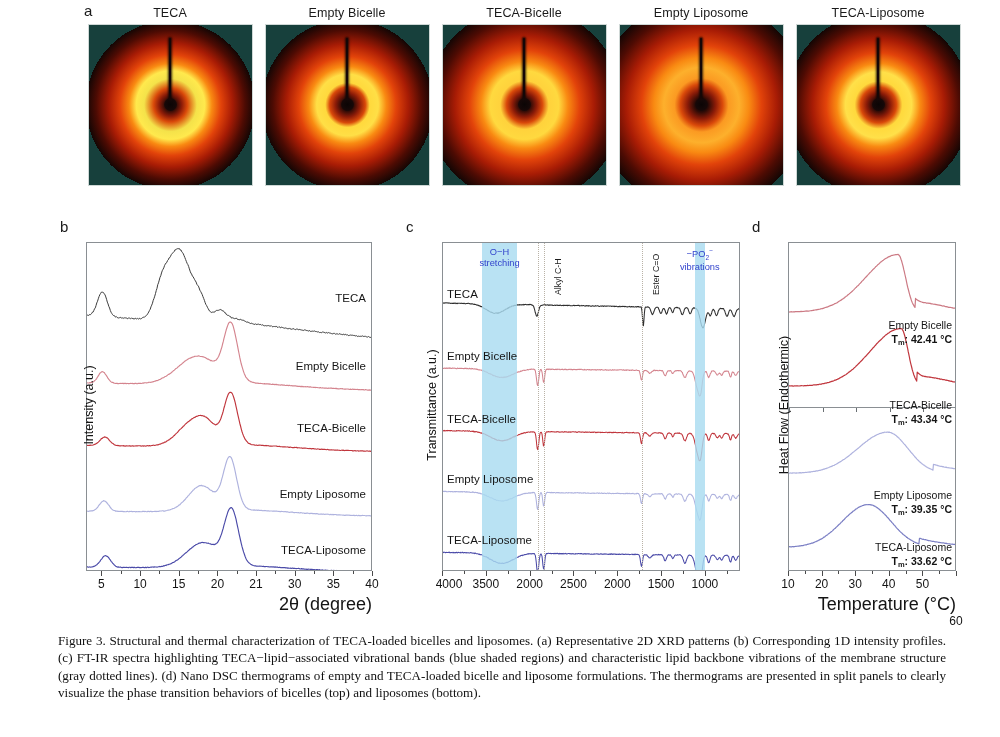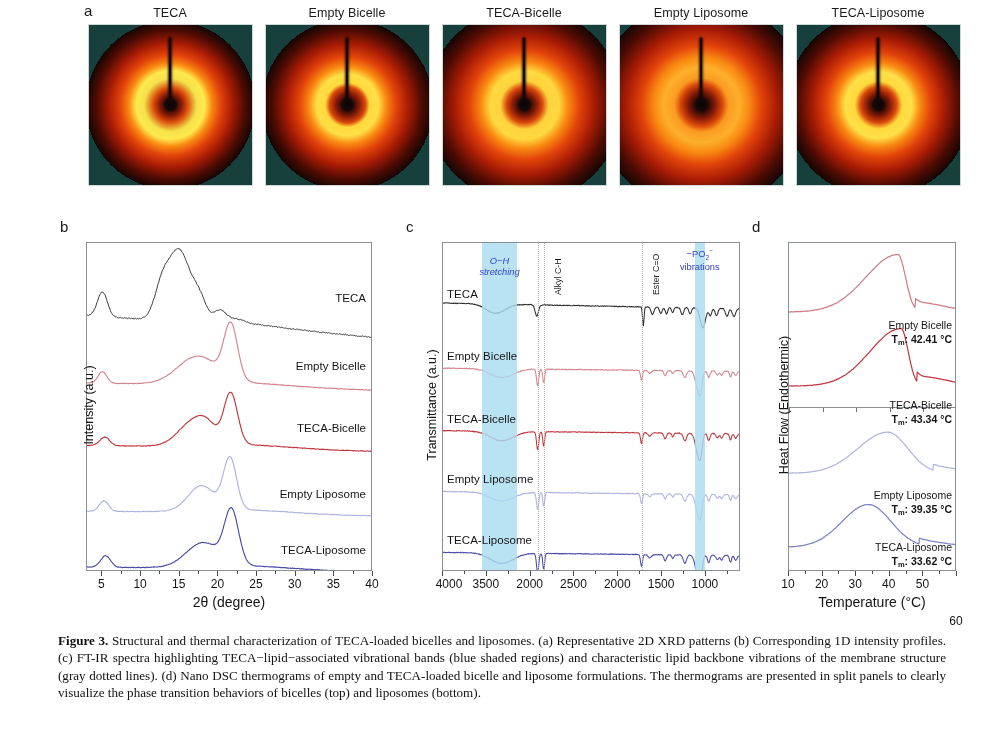--- a/index.html
+++ b/index.html
@@ -63,23 +63,23 @@
   
   .plot-panel { position: absolute; }
   .plot-box {
     position: absolute;
     border: 1px solid #8a8f93;
     background: #fff;
     overflow: hidden;
   }
   .axis-title {
     position: absolute;
-    font-size: 14px;
+    font-size: 18px;
     color: #141414;
-    text-align: center;
+    text-align: right;
     white-space: nowrap;
   }
   .ylab {
     position: absolute;
     font-size: 12.5px;
     color: #141414;
     white-space: nowrap;
     transform-origin: 50% 50%;
     transform: rotate(-90deg);
     text-align: center;
@@ -160,21 +160,21 @@
   #caption {
     position: absolute;
     left: 58px; top: 632px;
     width: 888px;
     font-family: "Liberation Serif", serif;
     font-size: 13.1px;
     line-height: 1.335;
     color: #111;
     text-align: justify;
   }
-  #caption b { font-weight: bold; }
+  #caption b { font-weight: normal; }
   svg { display: block; overflow: visible; }
 </style>
 </head>
 <body>
 
 <div class="figure">
 
   <div id="panel-a">
     <span class="panel-letter" style="left:84px;top:2px;">a</span>
     <div id="xrd-cols">
@@ -249,21 +249,21 @@
         <div class="tick-mark minor" style="left: 266.676px; top: 0px;"></div>
         <div class="tick-mark" style="left: 15.4595px; top: 0px;"></div>
         <div class="tick-lbl" style="left: 15.4595px; top: 6px;">5</div>
         <div class="tick-mark" style="left: 54.1081px; top: 0px;"></div>
         <div class="tick-lbl" style="left: 54.1081px; top: 6px;">10</div>
         <div class="tick-mark" style="left: 92.7568px; top: 0px;"></div>
         <div class="tick-lbl" style="left: 92.7568px; top: 6px;">15</div>
         <div class="tick-mark" style="left: 131.405px; top: 0px;"></div>
         <div class="tick-lbl" style="left: 131.405px; top: 6px;">20</div>
         <div class="tick-mark" style="left: 170.054px; top: 0px;"></div>
-        <div class="tick-lbl" style="left: 170.054px; top: 6px;">25</div>
+        <div class="tick-lbl" style="left: 170.054px; top: 6px;">21</div>
         <div class="tick-mark" style="left: 208.703px; top: 0px;"></div>
         <div class="tick-lbl" style="left: 208.703px; top: 6px;">30</div>
         <div class="tick-mark" style="left: 247.351px; top: 0px;"></div>
         <div class="tick-lbl" style="left: 247.351px; top: 6px;">35</div>
         <div class="tick-mark" style="left: 286px; top: 0px;"></div>
         <div class="tick-lbl" style="left: 286px; top: 6px;">40</div>
       </div>
     <span class="axis-title" id="b-xtitle" style="left:28px;top:376px;width:286px;">2θ (degree)</span>
     <span class="ylab" id="b-ytitle" style="left:-69px;top:180px;width:200px;">Intensity (a.u.)</span>
   </div>
@@ -281,21 +281,21 @@
           <div class="dotted" style="left: 198.521px;"></div>
         </div>
       <svg id="c-svg" width="298" height="329" viewBox="0 0 298 329">
           <path d="M0.00,60.27 L0.48,59.90 L0.96,60.16 L1.44,60.22 L1.92,59.73 L2.40,59.91 L2.88,59.77 L3.36,59.77 L3.85,60.02 L4.33,60.07 L4.81,59.74 L5.29,60.19 L5.77,60.08 L6.25,60.06 L6.73,60.12 L7.21,60.24 L7.69,60.41 L8.17,60.24 L8.65,60.25 L9.13,60.51 L9.61,60.23 L10.09,60.51 L10.57,60.04 L11.05,60.53 L11.54,60.01 L12.02,60.16 L12.50,60.11 L12.98,60.62 L13.46,60.56 L13.94,60.11 L14.42,60.59 L14.90,60.22 L15.38,60.23 L15.86,60.34 L16.34,60.29 L16.82,60.18 L17.30,60.29 L17.78,60.46 L18.26,60.37 L18.75,60.15 L19.23,60.43 L19.71,60.50 L20.19,60.33 L20.67,60.63 L21.15,60.28 L21.63,60.55 L22.11,60.76 L22.59,60.86 L23.07,60.49 L23.55,60.52 L24.03,60.48 L24.51,60.58 L24.99,60.33 L25.47,60.30 L25.95,60.54 L26.44,60.63 L26.92,60.75 L27.40,60.78 L27.88,61.12 L28.36,60.81 L28.84,61.03 L29.32,60.79 L29.80,60.92 L30.28,60.98 L30.76,61.52 L31.24,61.50 L31.72,61.07 L32.20,61.56 L32.68,61.56 L33.16,61.74 L33.65,62.09 L34.13,62.23 L34.61,61.97 L35.09,62.08 L35.57,62.52 L36.05,62.91 L36.53,62.70 L37.01,62.84 L37.49,63.56 L37.97,63.63 L38.45,63.63 L38.93,63.60 L39.41,63.86 L39.89,64.57 L40.37,64.90 L40.85,65.23 L41.34,65.34 L41.82,65.68 L42.30,65.98 L42.78,66.35 L43.26,66.34 L43.74,66.50 L44.22,67.25 L44.70,67.26 L45.18,67.89 L45.66,67.70 L46.14,68.10 L46.62,68.35 L47.10,68.80 L47.58,69.23 L48.06,69.00 L48.55,69.48 L49.03,69.59 L49.51,69.48 L49.99,70.12 L50.47,70.28 L50.95,70.17 L51.43,70.39 L51.91,70.24 L52.39,70.04 L52.87,69.96 L53.35,69.88 L53.83,70.20 L54.31,69.97 L54.79,70.36 L55.27,69.66 L55.75,70.14 L56.24,69.92 L56.72,69.56 L57.20,69.46 L57.68,69.04 L58.16,68.92 L58.64,68.40 L59.12,68.17 L59.60,68.21 L60.08,68.14 L60.56,67.77 L61.04,67.16 L61.52,66.98 L62.00,66.87 L62.48,66.25 L62.96,66.12 L63.45,65.94 L63.93,65.95 L64.41,65.28 L64.89,65.43 L65.37,64.53 L65.85,64.93 L66.33,64.34 L66.81,63.88 L67.29,64.06 L67.77,63.85 L68.25,63.74 L68.73,63.10 L69.21,62.93 L69.69,63.07 L70.17,63.21 L70.65,62.74 L71.14,62.30 L71.62,62.63 L72.10,62.24 L72.58,62.56 L73.06,62.50 L73.54,61.84 L74.02,62.11 L74.50,61.78 L74.98,61.96 L75.46,62.06 L75.94,61.62 L76.42,61.56 L76.90,62.11 L77.38,61.68 L77.86,61.76 L78.35,61.94 L78.83,61.67 L79.31,61.54 L79.79,61.97 L80.27,61.98 L80.75,61.31 L81.23,61.88 L81.71,61.60 L82.19,61.48 L82.67,61.36 L83.15,61.65 L83.63,61.75 L84.11,61.57 L84.59,61.84 L85.07,61.80 L85.55,61.46 L86.04,61.85 L86.52,61.34 L87.00,61.45 L87.48,61.39 L87.96,61.53 L88.44,62.02 L88.92,61.71 L89.40,62.29 L89.88,62.62 L90.36,62.65 L90.84,63.98 L91.32,65.54 L91.80,67.49 L92.28,69.51 L92.76,70.95 L93.25,72.63 L93.73,73.20 L94.21,72.98 L94.69,71.43 L95.17,69.87 L95.65,67.82 L96.13,66.04 L96.61,64.15 L97.09,63.57 L97.57,62.81 L98.05,62.47 L98.53,62.41 L99.01,62.19 L99.49,62.25 L99.97,61.93 L100.45,61.87 L100.94,61.70 L101.42,62.29 L101.90,61.73 L102.38,61.66 L102.86,62.33 L103.34,62.13 L103.82,61.84 L104.30,61.75 L104.78,62.06 L105.26,61.91 L105.74,62.42 L106.22,61.92 L106.70,62.30 L107.18,61.87 L107.66,62.15 L108.15,62.00 L108.63,61.96 L109.11,62.44 L109.59,62.14 L110.07,62.39 L110.55,62.50 L111.03,62.42 L111.51,62.14 L111.99,62.01 L112.47,62.54 L112.95,62.36 L113.43,62.12 L113.91,62.20 L114.39,62.01 L114.87,62.54 L115.35,62.55 L115.84,62.25 L116.32,62.24 L116.80,62.55 L117.28,62.05 L117.76,62.36 L118.24,62.64 L118.72,62.56 L119.20,62.60 L119.68,62.51 L120.16,62.02 L120.64,62.67 L121.12,62.58 L121.60,62.30 L122.08,62.25 L122.56,62.55 L123.05,62.39 L123.53,62.50 L124.01,62.12 L124.49,62.70 L124.97,62.39 L125.45,62.44 L125.93,62.21 L126.41,62.34 L126.89,62.48 L127.37,62.78 L127.85,62.77 L128.33,62.66 L128.81,62.67 L129.29,62.67 L129.77,62.68 L130.25,62.31 L130.74,62.44 L131.22,62.24 L131.70,62.82 L132.18,62.52 L132.66,62.49 L133.14,62.48 L133.62,62.60 L134.10,62.39 L134.58,62.42 L135.06,62.37 L135.54,62.38 L136.02,62.34 L136.50,63.00 L136.98,62.87 L137.46,62.67 L137.95,62.72 L138.43,62.84 L138.91,62.37 L139.39,62.69 L139.87,62.71 L140.35,62.60 L140.83,62.59 L141.31,62.91 L141.79,63.05 L142.27,62.86 L142.75,63.13 L143.23,62.70 L143.71,62.47 L144.19,63.06 L144.67,62.69 L145.15,62.56 L145.64,63.14 L146.12,62.72 L146.60,62.84 L147.08,63.06 L147.56,63.22 L148.04,63.00 L148.52,63.25 L149.00,63.15 L149.48,62.73 L149.96,62.67 L150.44,62.95 L150.92,63.19 L151.40,63.20 L151.88,63.03 L152.36,62.63 L152.85,63.08 L153.33,63.09 L153.81,62.91 L154.29,62.75 L154.77,62.83 L155.25,63.02 L155.73,63.34 L156.21,63.40 L156.69,63.36 L157.17,63.12 L157.65,63.05 L158.13,62.93 L158.61,63.21 L159.09,62.91 L159.57,62.86 L160.05,63.33 L160.54,63.43 L161.02,62.85 L161.50,63.16 L161.98,62.83 L162.46,63.32 L162.94,63.14 L163.42,63.01 L163.90,63.26 L164.38,62.96 L164.86,62.92 L165.34,63.07 L165.82,63.05 L166.30,63.00 L166.78,63.19 L167.26,63.09 L167.75,62.94 L168.23,63.31 L168.71,63.52 L169.19,63.16 L169.67,63.13 L170.15,63.30 L170.63,63.36 L171.11,63.07 L171.59,63.60 L172.07,63.24 L172.55,63.55 L173.03,63.37 L173.51,63.23 L173.99,63.56 L174.47,63.76 L174.95,63.74 L175.44,63.51 L175.92,63.75 L176.40,63.74 L176.88,63.09 L177.36,63.77 L177.84,63.67 L178.32,63.46 L178.80,63.51 L179.28,63.22 L179.76,63.60 L180.24,63.38 L180.72,63.54 L181.20,63.19 L181.68,63.83 L182.16,63.59 L182.65,63.39 L183.13,63.81 L183.61,63.81 L184.09,63.88 L184.57,63.75 L185.05,63.89 L185.53,63.66 L186.01,63.36 L186.49,63.53 L186.97,63.86 L187.45,63.77 L187.93,63.87 L188.41,63.46 L188.89,63.96 L189.37,63.89 L189.85,63.61 L190.34,63.63 L190.82,64.02 L191.30,64.00 L191.78,63.92 L192.26,63.94 L192.74,63.60 L193.22,63.81 L193.70,64.09 L194.18,63.57 L194.66,63.73 L195.14,63.44 L195.62,63.60 L196.10,64.09 L196.58,63.85 L197.06,64.12 L197.55,63.89 L198.03,63.78 L198.51,65.22 L198.99,68.48 L199.47,74.39 L199.95,81.28 L200.43,82.76 L200.91,77.37 L201.39,70.28 L201.87,65.84 L202.35,64.02 L202.83,64.31 L203.31,64.17 L203.79,64.14 L204.27,64.13 L204.75,63.79 L205.24,64.02 L205.72,64.40 L206.20,64.47 L206.68,65.29 L207.16,66.05 L207.64,67.50 L208.12,69.10 L208.60,70.03 L209.08,71.31 L209.56,71.62 L210.04,70.67 L210.52,69.77 L211.00,68.23 L211.48,67.20 L211.96,65.72 L212.45,65.16 L212.93,64.47 L213.41,64.42 L213.89,64.14 L214.37,64.32 L214.85,64.26 L215.33,64.77 L215.81,66.31 L216.29,67.24 L216.77,68.86 L217.25,69.98 L217.73,70.46 L218.21,70.22 L218.69,69.64 L219.17,67.94 L219.65,66.55 L220.14,65.66 L220.62,65.42 L221.10,65.46 L221.58,66.65 L222.06,67.33 L222.54,69.04 L223.02,70.36 L223.50,71.26 L223.98,70.57 L224.46,69.31 L224.94,67.50 L225.42,66.13 L225.90,65.15 L226.38,64.71 L226.86,64.63 L227.35,64.93 L227.83,65.67 L228.31,66.94 L228.79,68.17 L229.27,69.29 L229.75,69.65 L230.23,68.99 L230.71,67.46 L231.19,65.93 L231.67,65.06 L232.15,65.04 L232.63,64.46 L233.11,64.45 L233.59,64.25 L234.07,64.89 L234.55,64.35 L235.04,64.71 L235.52,64.96 L236.00,64.93 L236.48,65.18 L236.96,66.28 L237.44,67.65 L237.92,68.73 L238.40,70.52 L238.88,71.57 L239.36,71.66 L239.84,71.32 L240.32,70.04 L240.80,68.91 L241.28,66.85 L241.76,65.86 L242.25,65.09 L242.73,65.25 L243.21,64.73 L243.69,64.56 L244.17,64.90 L244.65,65.36 L245.13,66.26 L245.61,67.84 L246.09,69.06 L246.57,70.34 L247.05,70.81 L247.53,70.39 L248.01,69.80 L248.49,68.36 L248.97,66.98 L249.45,65.67 L249.94,65.67 L250.42,64.83 L250.90,64.75 L251.38,65.18 L251.86,65.06 L252.34,65.24 L252.82,65.63 L253.30,65.56 L253.78,66.48 L254.26,66.97 L254.74,67.43 L255.22,69.13 L255.70,70.71 L256.18,72.11 L256.66,74.37 L257.15,76.10 L257.63,78.88 L258.11,80.60 L258.59,82.76 L259.07,83.61 L259.55,84.50 L260.03,84.96 L260.51,84.42 L260.99,82.81 L261.47,81.37 L261.95,79.30 L262.43,77.21 L262.91,75.03 L263.39,73.02 L263.87,71.61 L264.35,70.08 L264.84,69.68 L265.32,69.88 L265.80,70.52 L266.28,71.32 L266.76,72.56 L267.24,73.05 L267.72,72.18 L268.20,71.27 L268.68,69.99 L269.16,67.96 L269.64,67.33 L270.12,66.22 L270.60,66.41 L271.08,67.38 L271.56,67.85 L272.05,69.69 L272.53,71.18 L273.01,72.22 L273.49,72.62 L273.97,72.11 L274.45,71.26 L274.93,69.49 L275.41,67.65 L275.89,67.17 L276.37,66.07 L276.85,65.99 L277.33,65.21 L277.81,65.50 L278.29,65.47 L278.77,65.73 L279.25,65.57 L279.74,65.70 L280.22,65.44 L280.70,65.92 L281.18,67.05 L281.66,67.51 L282.14,69.40 L282.62,70.77 L283.10,72.20 L283.58,72.87 L284.06,73.44 L284.54,72.62 L285.02,71.86 L285.50,70.08 L285.98,68.68 L286.46,67.38 L286.95,66.92 L287.43,67.01 L287.91,67.41 L288.39,67.81 L288.87,69.34 L289.35,70.51 L289.83,71.39 L290.31,72.97 L290.79,73.23 L291.27,73.60 L291.75,72.54 L292.23,71.70 L292.71,69.86 L293.19,68.72 L293.67,67.35 L294.15,67.07 L294.64,66.48 L295.12,66.18 L295.60,65.74 L296.08,65.97 L296.56,65.63 L297.04,65.63 L297.52,65.47 L298.00,65.70" fill="none" stroke="#2f2f2f" stroke-width="1.05" stroke-linejoin="round" stroke-linecap="round"></path>
           <path d="M0.00,125.11 L0.48,125.49 L0.96,125.40 L1.44,125.08 L1.92,125.10 L2.40,125.50 L2.88,125.15 L3.36,124.95 L3.85,125.50 L4.33,125.02 L4.81,125.47 L5.29,125.10 L5.77,125.12 L6.25,124.90 L6.73,125.45 L7.21,125.14 L7.69,125.12 L8.17,125.51 L8.65,125.50 L9.13,125.10 L9.61,125.00 L10.09,125.18 L10.57,125.26 L11.05,125.04 L11.54,125.32 L12.02,125.30 L12.50,125.36 L12.98,125.63 L13.46,125.65 L13.94,125.63 L14.42,125.07 L14.90,125.28 L15.38,125.57 L15.86,125.53 L16.34,125.33 L16.82,125.59 L17.30,125.24 L17.78,125.51 L18.26,125.39 L18.75,125.36 L19.23,125.50 L19.71,125.40 L20.19,125.58 L20.67,125.75 L21.15,125.31 L21.63,125.61 L22.11,125.22 L22.59,125.55 L23.07,125.14 L23.55,125.78 L24.03,125.82 L24.51,125.33 L24.99,125.70 L25.47,125.83 L25.95,125.88 L26.44,125.38 L26.92,125.27 L27.40,125.76 L27.88,126.00 L28.36,126.02 L28.84,125.40 L29.32,125.79 L29.80,125.60 L30.28,125.96 L30.76,125.91 L31.24,125.91 L31.72,125.69 L32.20,126.07 L32.68,125.91 L33.16,126.46 L33.65,125.98 L34.13,126.03 L34.61,126.53 L35.09,126.77 L35.57,126.71 L36.05,127.06 L36.53,126.72 L37.01,126.92 L37.49,127.03 L37.97,126.96 L38.45,127.10 L38.93,127.58 L39.41,127.93 L39.89,127.65 L40.37,127.68 L40.85,127.88 L41.34,128.29 L41.82,128.50 L42.30,128.68 L42.78,128.71 L43.26,128.99 L43.74,129.28 L44.22,129.32 L44.70,129.56 L45.18,130.11 L45.66,130.52 L46.14,130.63 L46.62,130.84 L47.10,130.57 L47.58,131.15 L48.06,131.17 L48.55,131.30 L49.03,131.53 L49.51,132.21 L49.99,132.40 L50.47,132.17 L50.95,132.91 L51.43,132.81 L51.91,132.74 L52.39,132.95 L52.87,133.66 L53.35,133.63 L53.83,133.46 L54.31,133.89 L54.79,133.81 L55.27,134.10 L55.75,133.93 L56.24,134.40 L56.72,134.57 L57.20,134.16 L57.68,134.36 L58.16,134.54 L58.64,134.28 L59.12,134.10 L59.60,134.45 L60.08,134.70 L60.56,134.06 L61.04,133.97 L61.52,134.41 L62.00,133.92 L62.48,134.28 L62.96,133.84 L63.45,134.13 L63.93,133.63 L64.41,133.42 L64.89,133.67 L65.37,133.18 L65.85,132.87 L66.33,132.99 L66.81,132.65 L67.29,132.64 L67.77,132.53 L68.25,131.78 L68.73,131.71 L69.21,131.29 L69.69,131.71 L70.17,131.27 L70.65,131.16 L71.14,130.74 L71.62,130.31 L72.10,130.42 L72.58,130.03 L73.06,129.99 L73.54,129.50 L74.02,129.28 L74.50,129.31 L74.98,128.84 L75.46,128.94 L75.94,128.69 L76.42,128.88 L76.90,128.72 L77.38,128.58 L77.86,127.88 L78.35,128.32 L78.83,127.94 L79.31,127.69 L79.79,127.44 L80.27,127.21 L80.75,127.32 L81.23,127.22 L81.71,127.52 L82.19,127.16 L82.67,127.36 L83.15,127.12 L83.63,126.91 L84.11,126.83 L84.59,126.44 L85.07,127.00 L85.55,126.77 L86.04,126.60 L86.52,126.39 L87.00,126.15 L87.48,126.58 L87.96,126.21 L88.44,126.11 L88.92,126.07 L89.40,126.17 L89.88,126.34 L90.36,126.23 L90.84,126.00 L91.32,126.72 L91.80,126.60 L92.28,127.69 L92.76,130.28 L93.25,133.90 L93.73,137.57 L94.21,141.50 L94.69,142.54 L95.17,141.12 L95.65,137.13 L96.13,133.37 L96.61,129.47 L97.09,127.42 L97.57,126.57 L98.05,126.39 L98.53,127.28 L99.01,129.04 L99.49,131.97 L99.97,136.22 L100.45,139.10 L100.94,139.34 L101.42,136.49 L101.90,132.28 L102.38,128.77 L102.86,127.23 L103.34,126.16 L103.82,126.58 L104.30,126.23 L104.78,125.94 L105.26,126.62 L105.74,125.95 L106.22,126.16 L106.70,126.09 L107.18,126.65 L107.66,126.28 L108.15,126.08 L108.63,126.56 L109.11,126.00 L109.59,126.30 L110.07,126.12 L110.55,126.46 L111.03,126.43 L111.51,126.46 L111.99,126.65 L112.47,126.19 L112.95,126.56 L113.43,126.25 L113.91,126.72 L114.39,126.11 L114.87,126.42 L115.35,126.25 L115.84,126.28 L116.32,126.13 L116.80,126.68 L117.28,126.74 L117.76,126.52 L118.24,126.24 L118.72,126.49 L119.20,126.58 L119.68,126.09 L120.16,126.66 L120.64,126.71 L121.12,126.64 L121.60,126.22 L122.08,126.63 L122.56,126.15 L123.05,126.34 L123.53,126.75 L124.01,126.48 L124.49,126.69 L124.97,126.77 L125.45,126.62 L125.93,126.26 L126.41,126.39 L126.89,126.25 L127.37,126.20 L127.85,126.75 L128.33,126.53 L128.81,126.20 L129.29,126.84 L129.77,126.43 L130.25,126.68 L130.74,126.34 L131.22,126.37 L131.70,126.62 L132.18,126.41 L132.66,126.77 L133.14,126.44 L133.62,126.74 L134.10,126.62 L134.58,126.56 L135.06,126.31 L135.54,126.32 L136.02,126.69 L136.50,126.26 L136.98,126.31 L137.46,126.52 L137.95,126.30 L138.43,126.27 L138.91,126.47 L139.39,126.84 L139.87,126.65 L140.35,126.96 L140.83,126.85 L141.31,126.40 L141.79,126.97 L142.27,126.77 L142.75,126.67 L143.23,126.93 L143.71,127.02 L144.19,126.45 L144.67,126.52 L145.15,126.56 L145.64,126.87 L146.12,126.90 L146.60,126.54 L147.08,126.91 L147.56,127.04 L148.04,126.67 L148.52,126.99 L149.00,126.64 L149.48,126.64 L149.96,126.81 L150.44,126.84 L150.92,126.87 L151.40,126.79 L151.88,126.63 L152.36,127.06 L152.85,126.64 L153.33,127.14 L153.81,126.91 L154.29,126.76 L154.77,126.62 L155.25,126.85 L155.73,126.87 L156.21,126.95 L156.69,126.56 L157.17,126.66 L157.65,127.10 L158.13,126.48 L158.61,126.55 L159.09,126.77 L159.57,127.02 L160.05,126.97 L160.54,127.11 L161.02,127.17 L161.50,126.88 L161.98,127.09 L162.46,126.61 L162.94,126.72 L163.42,127.12 L163.90,127.21 L164.38,126.90 L164.86,126.92 L165.34,127.24 L165.82,127.12 L166.30,126.90 L166.78,127.11 L167.26,127.08 L167.75,126.76 L168.23,127.24 L168.71,127.21 L169.19,126.93 L169.67,126.61 L170.15,127.19 L170.63,127.10 L171.11,127.08 L171.59,126.74 L172.07,126.96 L172.55,126.92 L173.03,126.99 L173.51,126.95 L173.99,127.26 L174.47,126.92 L174.95,126.76 L175.44,127.07 L175.92,126.95 L176.40,126.82 L176.88,126.79 L177.36,126.78 L177.84,126.81 L178.32,126.83 L178.80,126.84 L179.28,127.17 L179.76,126.90 L180.24,126.82 L180.72,126.86 L181.20,127.40 L181.68,127.14 L182.16,127.04 L182.65,127.33 L183.13,126.78 L183.61,127.41 L184.09,127.10 L184.57,126.88 L185.05,126.93 L185.53,127.13 L186.01,127.14 L186.49,127.47 L186.97,127.12 L187.45,127.27 L187.93,127.30 L188.41,127.49 L188.89,126.95 L189.37,126.82 L189.85,127.23 L190.34,127.35 L190.82,127.20 L191.30,127.46 L191.78,127.42 L192.26,127.39 L192.74,127.18 L193.22,126.87 L193.70,127.10 L194.18,127.52 L194.66,127.57 L195.14,127.50 L195.62,127.60 L196.10,127.54 L196.58,128.95 L197.06,130.78 L197.55,133.22 L198.03,136.26 L198.51,136.95 L198.99,136.43 L199.47,133.65 L199.95,130.43 L200.43,128.94 L200.91,127.97 L201.39,127.48 L201.87,127.69 L202.35,127.40 L202.83,127.39 L203.31,127.58 L203.79,128.02 L204.27,127.96 L204.75,128.83 L205.24,128.78 L205.72,129.68 L206.20,130.08 L206.68,130.53 L207.16,129.90 L207.64,129.79 L208.12,129.80 L208.60,128.79 L209.08,128.54 L209.56,128.23 L210.04,127.94 L210.52,127.24 L211.00,127.73 L211.48,127.09 L211.96,127.15 L212.45,127.66 L212.93,127.62 L213.41,127.47 L213.89,127.33 L214.37,127.48 L214.85,127.73 L215.33,127.79 L215.81,127.78 L216.29,127.61 L216.77,127.29 L217.25,127.51 L217.73,127.54 L218.21,127.72 L218.69,127.90 L219.17,127.46 L219.65,127.90 L220.14,128.95 L220.62,130.07 L221.10,131.38 L221.58,132.04 L222.06,132.60 L222.54,132.71 L223.02,131.75 L223.50,130.36 L223.98,129.10 L224.46,128.81 L224.94,127.77 L225.42,127.85 L225.90,127.94 L226.38,127.71 L226.86,127.96 L227.35,127.54 L227.83,127.85 L228.31,128.67 L228.79,129.41 L229.27,130.41 L229.75,130.54 L230.23,130.19 L230.71,129.54 L231.19,128.62 L231.67,128.31 L232.15,128.02 L232.63,127.59 L233.11,127.98 L233.59,127.85 L234.07,127.41 L234.55,127.60 L235.04,127.91 L235.52,127.48 L236.00,127.79 L236.48,127.73 L236.96,127.48 L237.44,127.66 L237.92,128.00 L238.40,128.31 L238.88,129.12 L239.36,129.49 L239.84,130.97 L240.32,132.29 L240.80,133.10 L241.28,134.30 L241.76,134.35 L242.25,134.49 L242.73,134.03 L243.21,132.39 L243.69,131.23 L244.17,130.41 L244.65,129.15 L245.13,129.01 L245.61,128.47 L246.09,127.83 L246.57,127.92 L247.05,128.22 L247.53,128.20 L248.01,128.09 L248.49,128.49 L248.97,128.75 L249.45,129.22 L249.94,130.11 L250.42,131.35 L250.90,132.62 L251.38,134.40 L251.86,136.40 L252.34,138.27 L252.82,140.05 L253.30,142.64 L253.78,144.35 L254.26,146.30 L254.74,147.88 L255.22,149.73 L255.70,151.11 L256.18,152.56 L256.66,153.07 L257.15,152.67 L257.63,151.67 L258.11,149.39 L258.59,145.98 L259.07,142.25 L259.55,138.12 L260.03,134.98 L260.51,132.55 L260.99,131.08 L261.47,129.64 L261.95,128.83 L262.43,128.88 L262.91,128.47 L263.39,128.98 L263.87,130.13 L264.35,131.63 L264.84,132.94 L265.32,134.07 L265.80,134.67 L266.28,133.43 L266.76,132.58 L267.24,130.82 L267.72,130.14 L268.20,129.22 L268.68,128.04 L269.16,127.92 L269.64,127.99 L270.12,127.80 L270.60,127.85 L271.08,128.24 L271.56,128.22 L272.05,128.93 L272.53,129.82 L273.01,130.37 L273.49,131.33 L273.97,132.00 L274.45,132.07 L274.93,131.56 L275.41,130.91 L275.89,130.57 L276.37,129.96 L276.85,130.40 L277.33,130.92 L277.81,131.04 L278.29,132.33 L278.77,132.41 L279.25,132.15 L279.74,130.78 L280.22,129.74 L280.70,129.42 L281.18,128.40 L281.66,128.15 L282.14,128.54 L282.62,128.04 L283.10,128.39 L283.58,127.92 L284.06,128.13 L284.54,128.27 L285.02,128.08 L285.50,128.62 L285.98,130.35 L286.46,131.28 L286.95,133.31 L287.43,134.04 L287.91,133.77 L288.39,132.38 L288.87,130.16 L289.35,129.07 L289.83,128.96 L290.31,129.50 L290.79,129.49 L291.27,130.72 L291.75,131.63 L292.23,132.29 L292.71,132.30 L293.19,132.00 L293.67,131.57 L294.15,130.41 L294.64,129.47 L295.12,128.89 L295.60,128.68 L296.08,128.45 L296.56,128.64 L297.04,128.55 L297.52,128.08 L298.00,128.30" fill="none" stroke="#d4848e" stroke-width="1.05" stroke-linejoin="round" stroke-linecap="round"></path>
           <path d="M0.00,187.32 L0.48,187.73 L0.96,188.02 L1.44,187.32 L1.92,187.85 L2.40,187.76 L2.88,187.93 L3.36,187.52 L3.85,187.66 L4.33,187.39 L4.81,187.88 L5.29,187.42 L5.77,187.58 L6.25,187.89 L6.73,187.47 L7.21,187.46 L7.69,187.99 L8.17,187.50 L8.65,187.47 L9.13,187.86 L9.61,187.93 L10.09,188.03 L10.57,187.94 L11.05,187.75 L11.54,188.10 L12.02,187.92 L12.50,188.08 L12.98,188.12 L13.46,187.50 L13.94,187.92 L14.42,187.77 L14.90,187.83 L15.38,187.68 L15.86,187.49 L16.34,187.88 L16.82,187.78 L17.30,187.70 L17.78,188.07 L18.26,187.93 L18.75,188.09 L19.23,188.11 L19.71,187.82 L20.19,187.64 L20.67,187.69 L21.15,187.88 L21.63,188.22 L22.11,187.96 L22.59,187.81 L23.07,188.09 L23.55,187.90 L24.03,188.03 L24.51,187.67 L24.99,187.94 L25.47,188.24 L25.95,188.12 L26.44,187.77 L26.92,188.15 L27.40,188.39 L27.88,188.54 L28.36,188.18 L28.84,188.22 L29.32,188.52 L29.80,188.05 L30.28,188.73 L30.76,188.13 L31.24,188.89 L31.72,188.92 L32.20,188.52 L32.68,188.97 L33.16,188.50 L33.65,188.68 L34.13,188.71 L34.61,189.33 L35.09,189.04 L35.57,189.28 L36.05,189.67 L36.53,189.29 L37.01,189.65 L37.49,189.96 L37.97,189.86 L38.45,190.24 L38.93,189.89 L39.41,190.47 L39.89,190.76 L40.37,190.61 L40.85,190.80 L41.34,190.90 L41.82,191.10 L42.30,191.28 L42.78,191.82 L43.26,191.77 L43.74,192.31 L44.22,192.46 L44.70,192.31 L45.18,192.87 L45.66,193.25 L46.14,193.13 L46.62,193.36 L47.10,193.86 L47.58,193.91 L48.06,194.19 L48.55,194.70 L49.03,195.04 L49.51,195.02 L49.99,195.43 L50.47,195.48 L50.95,195.53 L51.43,195.74 L51.91,196.35 L52.39,196.13 L52.87,196.74 L53.35,196.60 L53.83,197.19 L54.31,197.39 L54.79,197.35 L55.27,196.97 L55.75,197.35 L56.24,197.55 L56.72,197.29 L57.20,197.77 L57.68,197.62 L58.16,197.86 L58.64,197.59 L59.12,197.96 L59.60,197.64 L60.08,197.98 L60.56,197.55 L61.04,197.77 L61.52,197.18 L62.00,197.55 L62.48,197.25 L62.96,197.06 L63.45,196.93 L63.93,197.22 L64.41,196.63 L64.89,196.86 L65.37,196.68 L65.85,196.31 L66.33,195.62 L66.81,196.08 L67.29,195.85 L67.77,195.09 L68.25,195.14 L68.73,194.95 L69.21,194.29 L69.69,194.32 L70.17,194.07 L70.65,193.65 L71.14,194.05 L71.62,193.66 L72.10,192.89 L72.58,193.33 L73.06,192.70 L73.54,192.47 L74.02,192.61 L74.50,192.37 L74.98,192.09 L75.46,191.59 L75.94,191.65 L76.42,191.47 L76.90,191.44 L77.38,190.97 L77.86,191.04 L78.35,190.41 L78.83,190.75 L79.31,190.49 L79.79,190.37 L80.27,189.99 L80.75,190.25 L81.23,189.57 L81.71,189.81 L82.19,190.01 L82.67,189.89 L83.15,189.19 L83.63,189.47 L84.11,189.56 L84.59,189.28 L85.07,189.05 L85.55,189.00 L86.04,189.03 L86.52,189.16 L87.00,189.35 L87.48,188.86 L87.96,188.76 L88.44,188.85 L88.92,189.19 L89.40,189.00 L89.88,188.65 L90.36,189.00 L90.84,188.90 L91.32,189.36 L91.80,189.35 L92.28,190.59 L92.76,192.87 L93.25,196.72 L93.73,201.72 L94.21,205.47 L94.69,206.63 L95.17,204.97 L95.65,201.11 L96.13,196.57 L96.61,192.92 L97.09,190.20 L97.57,189.44 L98.05,189.24 L98.53,189.69 L99.01,191.15 L99.49,194.76 L99.97,199.15 L100.45,202.91 L100.94,202.77 L101.42,199.90 L101.90,195.04 L102.38,191.73 L102.86,189.58 L103.34,188.98 L103.82,188.84 L104.30,188.99 L104.78,188.83 L105.26,188.90 L105.74,188.51 L106.22,188.69 L106.70,188.90 L107.18,189.02 L107.66,188.72 L108.15,188.48 L108.63,188.77 L109.11,188.60 L109.59,188.79 L110.07,188.91 L110.55,188.77 L111.03,188.80 L111.51,189.12 L111.99,188.92 L112.47,188.93 L112.95,189.12 L113.43,188.75 L113.91,188.88 L114.39,188.59 L114.87,188.68 L115.35,189.07 L115.84,188.69 L116.32,189.14 L116.80,189.21 L117.28,189.12 L117.76,189.09 L118.24,188.98 L118.72,188.84 L119.20,188.97 L119.68,188.82 L120.16,189.00 L120.64,189.19 L121.12,189.14 L121.60,188.59 L122.08,188.72 L122.56,188.92 L123.05,188.74 L123.53,188.73 L124.01,189.31 L124.49,189.15 L124.97,188.89 L125.45,189.27 L125.93,188.80 L126.41,188.92 L126.89,189.24 L127.37,188.83 L127.85,189.23 L128.33,188.90 L128.81,188.95 L129.29,188.79 L129.77,188.69 L130.25,188.84 L130.74,188.76 L131.22,189.02 L131.70,188.94 L132.18,188.83 L132.66,188.87 L133.14,188.94 L133.62,189.43 L134.10,189.39 L134.58,189.27 L135.06,188.80 L135.54,188.82 L136.02,188.89 L136.50,188.82 L136.98,189.04 L137.46,188.95 L137.95,189.18 L138.43,189.02 L138.91,189.16 L139.39,188.86 L139.87,189.18 L140.35,189.21 L140.83,189.00 L141.31,189.23 L141.79,189.52 L142.27,189.31 L142.75,188.85 L143.23,189.07 L143.71,189.47 L144.19,189.20 L144.67,189.00 L145.15,189.20 L145.64,189.24 L146.12,189.02 L146.60,188.91 L147.08,189.42 L147.56,189.54 L148.04,189.02 L148.52,189.41 L149.00,189.53 L149.48,189.23 L149.96,188.92 L150.44,189.43 L150.92,189.25 L151.40,189.09 L151.88,188.93 L152.36,189.48 L152.85,189.63 L153.33,189.18 L153.81,189.64 L154.29,189.51 L154.77,189.14 L155.25,189.42 L155.73,189.14 L156.21,189.25 L156.69,189.24 L157.17,189.69 L157.65,189.20 L158.13,189.52 L158.61,189.39 L159.09,189.41 L159.57,189.24 L160.05,189.39 L160.54,189.58 L161.02,189.55 L161.50,189.40 L161.98,189.41 L162.46,189.42 L162.94,189.11 L163.42,189.33 L163.90,189.26 L164.38,189.66 L164.86,189.75 L165.34,189.52 L165.82,189.31 L166.30,189.64 L166.78,189.15 L167.26,189.20 L167.75,189.44 L168.23,189.30 L168.71,189.76 L169.19,189.56 L169.67,189.68 L170.15,189.23 L170.63,189.71 L171.11,189.25 L171.59,189.49 L172.07,189.57 L172.55,189.17 L173.03,189.51 L173.51,189.58 L173.99,189.86 L174.47,189.71 L174.95,189.43 L175.44,189.56 L175.92,189.79 L176.40,189.54 L176.88,189.42 L177.36,189.46 L177.84,189.61 L178.32,189.87 L178.80,189.84 L179.28,189.34 L179.76,189.87 L180.24,189.93 L180.72,189.88 L181.20,189.86 L181.68,189.42 L182.16,189.47 L182.65,189.53 L183.13,189.45 L183.61,189.27 L184.09,189.30 L184.57,189.72 L185.05,189.69 L185.53,189.60 L186.01,189.94 L186.49,189.71 L186.97,189.39 L187.45,189.79 L187.93,189.76 L188.41,189.83 L188.89,189.71 L189.37,189.52 L189.85,189.89 L190.34,189.39 L190.82,189.43 L191.30,189.99 L191.78,189.97 L192.26,189.90 L192.74,189.83 L193.22,189.71 L193.70,189.91 L194.18,189.84 L194.66,189.76 L195.14,189.91 L195.62,189.85 L196.10,190.36 L196.58,191.10 L197.06,193.50 L197.55,196.17 L198.03,199.43 L198.51,200.72 L198.99,199.03 L199.47,196.25 L199.95,193.60 L200.43,191.52 L200.91,190.45 L201.39,189.87 L201.87,189.83 L202.35,189.53 L202.83,190.28 L203.31,189.92 L203.79,190.63 L204.27,190.95 L204.75,191.24 L205.24,191.96 L205.72,192.40 L206.20,193.09 L206.68,192.85 L207.16,193.23 L207.64,192.31 L208.12,191.83 L208.60,191.39 L209.08,190.96 L209.56,190.65 L210.04,190.07 L210.52,190.11 L211.00,189.91 L211.48,189.82 L211.96,189.60 L212.45,189.67 L212.93,189.78 L213.41,190.01 L213.89,189.92 L214.37,190.06 L214.85,190.14 L215.33,190.26 L215.81,189.61 L216.29,189.66 L216.77,189.65 L217.25,190.29 L217.73,189.74 L218.21,190.00 L218.69,190.45 L219.17,190.35 L219.65,190.90 L220.14,191.64 L220.62,192.86 L221.10,193.88 L221.58,195.31 L222.06,195.85 L222.54,195.31 L223.02,194.80 L223.50,193.40 L223.98,192.13 L224.46,190.93 L224.94,190.35 L225.42,190.03 L225.90,190.33 L226.38,189.80 L226.86,190.16 L227.35,190.54 L227.83,190.75 L228.31,191.02 L228.79,191.99 L229.27,193.36 L229.75,193.89 L230.23,193.27 L230.71,192.76 L231.19,191.17 L231.67,190.40 L232.15,190.45 L232.63,190.14 L233.11,190.22 L233.59,190.15 L234.07,190.10 L234.55,190.30 L235.04,189.88 L235.52,190.32 L236.00,190.50 L236.48,189.88 L236.96,190.51 L237.44,190.65 L237.92,190.84 L238.40,190.87 L238.88,191.28 L239.36,192.22 L239.84,193.24 L240.32,194.80 L240.80,196.38 L241.28,197.12 L241.76,197.43 L242.25,197.89 L242.73,197.08 L243.21,195.87 L243.69,194.15 L244.17,193.42 L244.65,191.73 L245.13,191.24 L245.61,190.86 L246.09,190.68 L246.57,190.16 L247.05,190.18 L247.53,190.25 L248.01,190.92 L248.49,190.84 L248.97,191.78 L249.45,192.52 L249.94,192.99 L250.42,194.33 L250.90,195.62 L251.38,197.30 L251.86,199.80 L252.34,201.69 L252.82,203.88 L253.30,206.12 L253.78,208.73 L254.26,210.36 L254.74,212.37 L255.22,214.06 L255.70,216.07 L256.18,217.50 L256.66,217.67 L257.15,217.51 L257.63,216.12 L258.11,213.39 L258.59,209.94 L259.07,205.67 L259.55,202.12 L260.03,198.47 L260.51,195.93 L260.99,193.69 L261.47,192.41 L261.95,191.52 L262.43,191.09 L262.91,190.97 L263.39,191.59 L263.87,192.78 L264.35,194.21 L264.84,196.05 L265.32,197.17 L265.80,197.37 L266.28,197.05 L266.76,195.42 L267.24,193.83 L267.72,192.64 L268.20,191.37 L268.68,190.70 L269.16,190.49 L269.64,190.22 L270.12,190.34 L270.60,190.91 L271.08,190.41 L271.56,190.74 L272.05,191.36 L272.53,192.55 L273.01,193.01 L273.49,194.24 L273.97,194.41 L274.45,194.83 L274.93,194.33 L275.41,193.96 L275.89,193.18 L276.37,192.67 L276.85,192.41 L277.33,193.57 L277.81,194.22 L278.29,194.80 L278.77,195.24 L279.25,194.52 L279.74,193.93 L280.22,192.44 L280.70,191.71 L281.18,191.17 L281.66,190.77 L282.14,190.42 L282.62,190.37 L283.10,190.36 L283.58,190.45 L284.06,190.56 L284.54,191.09 L285.02,190.85 L285.50,191.74 L285.98,192.75 L286.46,194.08 L286.95,196.48 L287.43,196.96 L287.91,196.73 L288.39,194.89 L288.87,192.92 L289.35,191.93 L289.83,191.87 L290.31,191.62 L290.79,192.18 L291.27,193.49 L291.75,194.17 L292.23,194.53 L292.71,195.47 L293.19,194.84 L293.67,194.08 L294.15,193.43 L294.64,192.37 L295.12,191.78 L295.60,191.32 L296.08,190.77 L296.56,190.86 L297.04,190.72 L297.52,190.69 L298.00,190.89" fill="none" stroke="#c0353c" stroke-width="1.05" stroke-linejoin="round" stroke-linecap="round"></path>
           <path d="M0.00,248.61 L0.48,248.32 L0.96,248.26 L1.44,248.64 L1.92,248.24 L2.40,248.37 L2.88,248.33 L3.36,248.45 L3.85,248.90 L4.33,248.83 L4.81,248.64 L5.29,248.83 L5.77,248.39 L6.25,248.51 L6.73,248.58 L7.21,248.87 L7.69,248.48 L8.17,248.57 L8.65,248.52 L9.13,248.98 L9.61,248.50 L10.09,248.51 L10.57,248.98 L11.05,248.80 L11.54,248.51 L12.02,248.89 L12.50,248.44 L12.98,248.96 L13.46,248.43 L13.94,248.56 L14.42,248.83 L14.90,248.74 L15.38,248.87 L15.86,248.54 L16.34,248.78 L16.82,249.05 L17.30,248.51 L17.78,248.99 L18.26,248.82 L18.75,248.45 L19.23,249.07 L19.71,248.60 L20.19,248.78 L20.67,248.70 L21.15,248.80 L21.63,248.46 L22.11,249.05 L22.59,249.13 L23.07,248.67 L23.55,249.09 L24.03,248.57 L24.51,249.08 L24.99,249.24 L25.47,248.98 L25.95,248.68 L26.44,249.20 L26.92,249.36 L27.40,249.35 L27.88,249.41 L28.36,249.39 L28.84,249.34 L29.32,248.84 L29.80,249.51 L30.28,249.07 L30.76,249.36 L31.24,249.42 L31.72,249.71 L32.20,249.24 L32.68,249.55 L33.16,249.50 L33.65,249.62 L34.13,249.61 L34.61,249.60 L35.09,250.21 L35.57,250.02 L36.05,250.44 L36.53,250.00 L37.01,250.49 L37.49,250.27 L37.97,250.85 L38.45,250.72 L38.93,250.97 L39.41,251.02 L39.89,251.14 L40.37,251.51 L40.85,251.66 L41.34,251.43 L41.82,252.32 L42.30,252.46 L42.78,252.03 L43.26,252.36 L43.74,253.11 L44.22,253.34 L44.70,253.49 L45.18,253.31 L45.66,253.61 L46.14,253.95 L46.62,254.17 L47.10,254.68 L47.58,254.88 L48.06,254.67 L48.55,254.79 L49.03,255.21 L49.51,255.19 L49.99,255.79 L50.47,256.08 L50.95,256.14 L51.43,256.62 L51.91,256.44 L52.39,256.47 L52.87,256.97 L53.35,257.41 L53.83,257.30 L54.31,257.23 L54.79,257.22 L55.27,257.59 L55.75,257.79 L56.24,257.71 L56.72,257.74 L57.20,257.64 L57.68,257.86 L58.16,258.15 L58.64,257.89 L59.12,258.07 L59.60,257.81 L60.08,258.24 L60.56,258.04 L61.04,257.85 L61.52,257.67 L62.00,257.48 L62.48,257.26 L62.96,257.34 L63.45,257.54 L63.93,257.19 L64.41,256.96 L64.89,257.21 L65.37,256.65 L65.85,256.25 L66.33,256.22 L66.81,256.06 L67.29,255.64 L67.77,255.72 L68.25,255.89 L68.73,255.60 L69.21,255.45 L69.69,255.12 L70.17,254.39 L70.65,254.41 L71.14,254.21 L71.62,253.90 L72.10,253.75 L72.58,253.60 L73.06,253.13 L73.54,253.20 L74.02,252.99 L74.50,252.52 L74.98,252.47 L75.46,252.11 L75.94,252.50 L76.42,252.00 L76.90,252.12 L77.38,252.06 L77.86,251.49 L78.35,251.25 L78.83,251.63 L79.31,251.36 L79.79,250.68 L80.27,250.89 L80.75,250.59 L81.23,250.81 L81.71,250.28 L82.19,250.32 L82.67,250.62 L83.15,250.20 L83.63,250.26 L84.11,250.52 L84.59,250.37 L85.07,250.08 L85.55,250.21 L86.04,249.73 L86.52,250.21 L87.00,250.10 L87.48,250.16 L87.96,249.61 L88.44,249.89 L88.92,249.90 L89.40,249.43 L89.88,250.00 L90.36,249.37 L90.84,249.40 L91.32,249.57 L91.80,250.33 L92.28,251.55 L92.76,253.89 L93.25,257.43 L93.73,261.63 L94.21,265.36 L94.69,266.44 L95.17,264.80 L95.65,260.93 L96.13,257.02 L96.61,253.43 L97.09,251.08 L97.57,249.84 L98.05,249.65 L98.53,250.31 L99.01,251.93 L99.49,255.73 L99.97,259.61 L100.45,263.03 L100.94,262.49 L101.42,260.08 L101.90,255.94 L102.38,252.63 L102.86,250.85 L103.34,250.11 L103.82,249.44 L104.30,249.38 L104.78,249.36 L105.26,249.54 L105.74,249.42 L106.22,249.59 L106.70,249.35 L107.18,249.75 L107.66,249.51 L108.15,249.97 L108.63,249.34 L109.11,249.56 L109.59,249.64 L110.07,250.05 L110.55,249.43 L111.03,249.52 L111.51,249.42 L111.99,249.54 L112.47,250.02 L112.95,250.03 L113.43,249.60 L113.91,249.40 L114.39,249.43 L114.87,250.02 L115.35,249.52 L115.84,249.46 L116.32,249.77 L116.80,250.09 L117.28,249.84 L117.76,250.01 L118.24,250.08 L118.72,249.54 L119.20,249.71 L119.68,249.91 L120.16,249.71 L120.64,250.02 L121.12,250.00 L121.60,250.03 L122.08,249.90 L122.56,250.05 L123.05,249.49 L123.53,249.79 L124.01,249.76 L124.49,249.96 L124.97,250.10 L125.45,249.55 L125.93,249.69 L126.41,249.80 L126.89,249.85 L127.37,249.82 L127.85,250.06 L128.33,249.63 L128.81,250.06 L129.29,249.83 L129.77,250.03 L130.25,250.09 L130.74,250.26 L131.22,250.03 L131.70,249.62 L132.18,249.62 L132.66,250.05 L133.14,249.80 L133.62,249.75 L134.10,249.80 L134.58,249.60 L135.06,249.65 L135.54,249.68 L136.02,250.16 L136.50,249.73 L136.98,250.13 L137.46,249.74 L137.95,249.70 L138.43,250.12 L138.91,250.21 L139.39,249.96 L139.87,250.08 L140.35,249.81 L140.83,250.23 L141.31,249.69 L141.79,249.70 L142.27,250.20 L142.75,250.10 L143.23,250.29 L143.71,250.29 L144.19,250.30 L144.67,249.84 L145.15,250.20 L145.64,249.98 L146.12,250.21 L146.60,250.35 L147.08,250.28 L147.56,250.39 L148.04,250.45 L148.52,250.18 L149.00,250.06 L149.48,250.18 L149.96,250.10 L150.44,250.38 L150.92,249.98 L151.40,250.47 L151.88,250.32 L152.36,250.26 L152.85,250.26 L153.33,250.30 L153.81,250.00 L154.29,249.88 L154.77,250.02 L155.25,250.34 L155.73,250.49 L156.21,249.90 L156.69,250.27 L157.17,250.35 L157.65,250.37 L158.13,250.19 L158.61,249.86 L159.09,250.40 L159.57,250.54 L160.05,250.17 L160.54,250.41 L161.02,250.29 L161.50,250.27 L161.98,250.09 L162.46,250.58 L162.94,250.57 L163.42,250.61 L163.90,250.39 L164.38,250.05 L164.86,250.20 L165.34,250.15 L165.82,250.57 L166.30,250.01 L166.78,250.26 L167.26,250.39 L167.75,250.47 L168.23,250.44 L168.71,250.66 L169.19,250.55 L169.67,250.38 L170.15,250.34 L170.63,250.67 L171.11,250.50 L171.59,250.59 L172.07,250.54 L172.55,250.50 L173.03,250.38 L173.51,250.56 L173.99,250.09 L174.47,250.13 L174.95,250.44 L175.44,250.39 L175.92,250.27 L176.40,250.61 L176.88,250.40 L177.36,250.48 L177.84,250.76 L178.32,250.53 L178.80,250.48 L179.28,250.59 L179.76,250.48 L180.24,250.68 L180.72,250.52 L181.20,250.68 L181.68,250.78 L182.16,250.26 L182.65,250.81 L183.13,250.48 L183.61,250.21 L184.09,250.59 L184.57,250.20 L185.05,250.81 L185.53,250.42 L186.01,250.37 L186.49,250.31 L186.97,250.74 L187.45,250.67 L187.93,250.57 L188.41,250.52 L188.89,250.82 L189.37,250.57 L189.85,250.18 L190.34,250.51 L190.82,250.74 L191.30,250.87 L191.78,250.89 L192.26,250.76 L192.74,250.84 L193.22,250.92 L193.70,250.35 L194.18,250.51 L194.66,250.32 L195.14,250.67 L195.62,250.43 L196.10,251.45 L196.58,252.10 L197.06,254.05 L197.55,256.51 L198.03,259.57 L198.51,260.54 L198.99,259.32 L199.47,256.93 L199.95,254.57 L200.43,252.21 L200.91,251.20 L201.39,250.59 L201.87,251.03 L202.35,250.73 L202.83,250.78 L203.31,251.31 L203.79,251.52 L204.27,251.45 L204.75,251.80 L205.24,252.50 L205.72,253.10 L206.20,253.30 L206.68,253.79 L207.16,253.74 L207.64,253.51 L208.12,252.60 L208.60,252.09 L209.08,251.56 L209.56,251.31 L210.04,251.21 L210.52,251.31 L211.00,251.15 L211.48,250.90 L211.96,251.12 L212.45,250.76 L212.93,251.02 L213.41,250.90 L213.89,250.86 L214.37,251.01 L214.85,250.90 L215.33,251.08 L215.81,250.52 L216.29,250.80 L216.77,251.09 L217.25,250.70 L217.73,251.03 L218.21,250.63 L218.69,250.61 L219.17,250.82 L219.65,251.42 L220.14,252.47 L220.62,252.90 L221.10,254.16 L221.58,255.47 L222.06,255.91 L222.54,256.20 L223.02,254.82 L223.50,253.60 L223.98,252.51 L224.46,251.98 L224.94,251.22 L225.42,251.26 L225.90,251.06 L226.38,250.97 L226.86,250.71 L227.35,251.15 L227.83,251.21 L228.31,252.29 L228.79,252.62 L229.27,253.49 L229.75,254.36 L230.23,254.24 L230.71,253.27 L231.19,251.87 L231.67,251.47 L232.15,251.21 L232.63,251.05 L233.11,250.81 L233.59,250.81 L234.07,251.15 L234.55,251.36 L235.04,250.93 L235.52,250.80 L236.00,250.84 L236.48,251.09 L236.96,251.16 L237.44,251.24 L237.92,251.27 L238.40,251.68 L238.88,252.33 L239.36,252.98 L239.84,254.10 L240.32,255.70 L240.80,256.41 L241.28,258.00 L241.76,258.48 L242.25,257.85 L242.73,257.51 L243.21,256.19 L243.69,254.83 L244.17,253.64 L244.65,253.12 L245.13,252.40 L245.61,251.53 L246.09,251.10 L246.57,251.44 L247.05,251.19 L247.53,251.32 L248.01,251.31 L248.49,252.14 L248.97,252.25 L249.45,253.17 L249.94,253.80 L250.42,255.08 L250.90,256.19 L251.38,258.22 L251.86,260.20 L252.34,261.79 L252.82,264.08 L253.30,266.35 L253.78,268.10 L254.26,269.85 L254.74,272.01 L255.22,273.26 L255.70,274.93 L256.18,276.15 L256.66,277.34 L257.15,276.73 L257.63,275.86 L258.11,273.07 L258.59,269.38 L259.07,265.91 L259.55,262.06 L260.03,258.42 L260.51,256.20 L260.99,254.19 L261.47,253.26 L261.95,252.41 L262.43,252.28 L262.91,251.71 L263.39,252.36 L263.87,253.46 L264.35,254.60 L264.84,256.01 L265.32,257.67 L265.80,258.14 L266.28,257.38 L266.76,255.89 L267.24,254.70 L267.72,253.20 L268.20,252.46 L268.68,251.65 L269.16,251.39 L269.64,251.52 L270.12,251.24 L270.60,251.57 L271.08,251.63 L271.56,251.54 L272.05,251.99 L272.53,252.67 L273.01,253.64 L273.49,254.29 L273.97,255.32 L274.45,255.34 L274.93,254.90 L275.41,254.19 L275.89,253.79 L276.37,253.43 L276.85,253.19 L277.33,254.18 L277.81,254.51 L278.29,255.72 L278.77,255.78 L279.25,255.39 L279.74,254.24 L280.22,253.18 L280.70,252.90 L281.18,252.20 L281.66,251.70 L282.14,251.36 L282.62,251.76 L283.10,251.41 L283.58,251.34 L284.06,251.35 L284.54,251.53 L285.02,251.92 L285.50,252.36 L285.98,253.20 L286.46,255.40 L286.95,256.49 L287.43,257.30 L287.91,257.21 L288.39,255.87 L288.87,253.69 L289.35,252.96 L289.83,252.29 L290.31,252.67 L290.79,252.99 L291.27,254.25 L291.75,254.57 L292.23,255.24 L292.71,255.62 L293.19,255.43 L293.67,255.16 L294.15,253.71 L294.64,253.37 L295.12,252.88 L295.60,252.24 L296.08,252.14 L296.56,251.41 L297.04,251.96 L297.52,251.65 L298.00,251.84" fill="none" stroke="#aeb2de" stroke-width="1.05" stroke-linejoin="round" stroke-linecap="round"></path>
           <path d="M0.00,309.18 L0.48,309.63 L0.96,309.23 L1.44,309.24 L1.92,309.36 L2.40,309.70 L2.88,309.46 L3.36,309.38 L3.85,309.41 L4.33,309.55 L4.81,309.41 L5.29,309.51 L5.77,309.20 L6.25,309.13 L6.73,309.68 L7.21,309.55 L7.69,309.70 L8.17,309.64 L8.65,309.58 L9.13,309.37 L9.61,309.80 L10.09,309.71 L10.57,309.29 L11.05,309.86 L11.54,309.64 L12.02,309.87 L12.50,309.52 L12.98,309.80 L13.46,309.36 L13.94,309.20 L14.42,309.88 L14.90,309.64 L15.38,309.33 L15.86,309.58 L16.34,309.69 L16.82,309.60 L17.30,309.33 L17.78,309.91 L18.26,309.72 L18.75,309.54 L19.23,309.30 L19.71,309.38 L20.19,309.92 L20.67,309.72 L21.15,309.73 L21.63,309.44 L22.11,309.43 L22.59,309.75 L23.07,309.98 L23.55,309.57 L24.03,309.86 L24.51,309.78 L24.99,309.84 L25.47,309.76 L25.95,310.01 L26.44,309.95 L26.92,309.89 L27.40,309.63 L27.88,309.61 L28.36,309.93 L28.84,309.80 L29.32,309.95 L29.80,310.34 L30.28,310.23 L30.76,309.97 L31.24,310.07 L31.72,310.62 L32.20,310.09 L32.68,310.30 L33.16,310.67 L33.65,310.74 L34.13,310.72 L34.61,310.82 L35.09,310.92 L35.57,311.04 L36.05,311.50 L36.53,311.03 L37.01,311.68 L37.49,311.68 L37.97,311.52 L38.45,311.64 L38.93,311.80 L39.41,312.08 L39.89,312.78 L40.37,312.99 L40.85,313.14 L41.34,313.34 L41.82,313.51 L42.30,313.66 L42.78,313.76 L43.26,313.78 L43.74,314.07 L44.22,314.43 L44.70,314.93 L45.18,314.77 L45.66,315.05 L46.14,315.91 L46.62,316.17 L47.10,316.02 L47.58,316.41 L48.06,316.49 L48.55,317.01 L49.03,316.83 L49.51,317.58 L49.99,317.70 L50.47,318.28 L50.95,318.40 L51.43,318.48 L51.91,318.27 L52.39,318.60 L52.87,319.02 L53.35,319.35 L53.83,319.30 L54.31,319.71 L54.79,319.76 L55.27,320.19 L55.75,320.24 L56.24,319.90 L56.72,320.22 L57.20,320.29 L57.68,320.16 L58.16,320.51 L58.64,320.25 L59.12,320.25 L59.60,320.04 L60.08,320.56 L60.56,320.58 L61.04,319.95 L61.52,320.18 L62.00,320.12 L62.48,319.96 L62.96,319.56 L63.45,319.33 L63.93,319.76 L64.41,319.13 L64.89,319.36 L65.37,319.09 L65.85,318.61 L66.33,318.48 L66.81,318.39 L67.29,317.73 L67.77,317.87 L68.25,317.38 L68.73,316.94 L69.21,317.26 L69.69,316.52 L70.17,316.68 L70.65,316.38 L71.14,316.26 L71.62,315.97 L72.10,315.66 L72.58,314.86 L73.06,315.23 L73.54,314.83 L74.02,314.23 L74.50,314.20 L74.98,314.33 L75.46,314.08 L75.94,313.31 L76.42,313.16 L76.90,313.38 L77.38,312.99 L77.86,312.45 L78.35,312.58 L78.83,312.22 L79.31,312.64 L79.79,312.09 L80.27,312.15 L80.75,311.98 L81.23,311.62 L81.71,311.74 L82.19,311.62 L82.67,311.58 L83.15,311.43 L83.63,311.24 L84.11,310.94 L84.59,310.89 L85.07,311.26 L85.55,310.83 L86.04,310.55 L86.52,310.65 L87.00,310.96 L87.48,310.82 L87.96,310.54 L88.44,311.01 L88.92,310.67 L89.40,310.63 L89.88,310.67 L90.36,310.52 L90.84,310.67 L91.32,310.59 L91.80,311.50 L92.28,312.22 L92.76,315.15 L93.25,319.20 L93.73,324.34 L94.21,328.90 L94.69,330.20 L95.17,328.19 L95.65,323.43 L96.13,318.41 L96.61,314.80 L97.09,312.34 L97.57,311.12 L98.05,310.89 L98.53,311.88 L99.01,313.32 L99.49,317.34 L99.97,322.40 L100.45,325.50 L100.94,326.02 L101.42,322.63 L101.90,317.52 L102.38,313.44 L102.86,311.63 L103.34,310.57 L103.82,310.78 L104.30,310.50 L104.78,310.61 L105.26,310.18 L105.74,310.33 L106.22,310.48 L106.70,310.52 L107.18,310.48 L107.66,310.31 L108.15,310.73 L108.63,310.62 L109.11,310.52 L109.59,310.49 L110.07,310.47 L110.55,310.82 L111.03,310.24 L111.51,310.44 L111.99,310.89 L112.47,310.39 L112.95,310.23 L113.43,310.45 L113.91,310.64 L114.39,310.26 L114.87,310.63 L115.35,310.70 L115.84,310.96 L116.32,310.41 L116.80,310.97 L117.28,310.57 L117.76,310.94 L118.24,310.45 L118.72,310.97 L119.20,310.46 L119.68,310.99 L120.16,310.41 L120.64,310.85 L121.12,310.85 L121.60,310.75 L122.08,310.35 L122.56,310.45 L123.05,310.98 L123.53,310.85 L124.01,310.94 L124.49,310.78 L124.97,310.58 L125.45,310.56 L125.93,310.58 L126.41,310.69 L126.89,310.47 L127.37,310.81 L127.85,310.89 L128.33,311.08 L128.81,310.44 L129.29,310.86 L129.77,310.65 L130.25,310.61 L130.74,311.04 L131.22,311.04 L131.70,311.03 L132.18,311.12 L132.66,310.51 L133.14,310.66 L133.62,310.80 L134.10,310.93 L134.58,310.65 L135.06,310.50 L135.54,310.54 L136.02,310.71 L136.50,310.65 L136.98,310.50 L137.46,310.53 L137.95,310.94 L138.43,310.50 L138.91,310.53 L139.39,311.07 L139.87,310.97 L140.35,311.14 L140.83,310.73 L141.31,310.87 L141.79,310.60 L142.27,311.09 L142.75,310.64 L143.23,310.79 L143.71,311.10 L144.19,310.68 L144.67,310.67 L145.15,311.20 L145.64,310.71 L146.12,310.68 L146.60,311.07 L147.08,311.14 L147.56,311.24 L148.04,311.15 L148.52,310.96 L149.00,311.31 L149.48,311.13 L149.96,311.29 L150.44,311.32 L150.92,310.71 L151.40,311.13 L151.88,310.98 L152.36,311.03 L152.85,310.88 L153.33,310.69 L153.81,311.08 L154.29,310.98 L154.77,310.89 L155.25,311.27 L155.73,311.12 L156.21,311.28 L156.69,311.30 L157.17,311.00 L157.65,310.82 L158.13,310.86 L158.61,311.05 L159.09,311.39 L159.57,311.12 L160.05,310.95 L160.54,311.23 L161.02,311.03 L161.50,311.14 L161.98,310.78 L162.46,311.02 L162.94,311.31 L163.42,311.17 L163.90,310.80 L164.38,311.16 L164.86,311.38 L165.34,311.50 L165.82,311.11 L166.30,311.11 L166.78,311.38 L167.26,310.86 L167.75,311.51 L168.23,310.86 L168.71,310.84 L169.19,311.54 L169.67,311.08 L170.15,311.46 L170.63,310.92 L171.11,311.03 L171.59,310.98 L172.07,311.50 L172.55,311.11 L173.03,311.26 L173.51,311.54 L173.99,311.04 L174.47,311.28 L174.95,311.46 L175.44,311.23 L175.92,311.46 L176.40,310.96 L176.88,311.39 L177.36,311.51 L177.84,311.19 L178.32,311.20 L178.80,311.11 L179.28,311.12 L179.76,311.09 L180.24,311.43 L180.72,311.17 L181.20,311.49 L181.68,311.42 L182.16,311.04 L182.65,311.37 L183.13,311.51 L183.61,311.15 L184.09,311.15 L184.57,311.40 L185.05,311.21 L185.53,311.25 L186.01,311.52 L186.49,311.62 L186.97,311.37 L187.45,311.55 L187.93,311.38 L188.41,311.22 L188.89,311.21 L189.37,311.62 L189.85,311.20 L190.34,311.63 L190.82,311.32 L191.30,311.75 L191.78,311.07 L192.26,311.63 L192.74,311.12 L193.22,311.40 L193.70,311.51 L194.18,311.17 L194.66,311.59 L195.14,311.43 L195.62,311.77 L196.10,311.93 L196.58,313.45 L197.06,315.40 L197.55,319.02 L198.03,321.78 L198.51,323.44 L198.99,321.70 L199.47,319.11 L199.95,315.64 L200.43,313.27 L200.91,312.08 L201.39,312.07 L201.87,311.52 L202.35,311.95 L202.83,312.04 L203.31,312.03 L203.79,311.80 L204.27,312.87 L204.75,313.38 L205.24,313.46 L205.72,314.35 L206.20,314.87 L206.68,314.70 L207.16,314.92 L207.64,314.59 L208.12,313.87 L208.60,313.17 L209.08,313.15 L209.56,312.14 L210.04,312.46 L210.52,311.83 L211.00,311.70 L211.48,311.98 L211.96,311.92 L212.45,311.85 L212.93,311.54 L213.41,311.79 L213.89,311.81 L214.37,311.95 L214.85,311.66 L215.33,311.90 L215.81,311.43 L216.29,311.93 L216.77,311.81 L217.25,311.83 L217.73,311.59 L218.21,312.00 L218.69,311.52 L219.17,312.08 L219.65,312.83 L220.14,313.61 L220.62,314.22 L221.10,316.02 L221.58,317.47 L222.06,317.93 L222.54,317.56 L223.02,316.55 L223.50,315.23 L223.98,314.04 L224.46,313.26 L224.94,312.19 L225.42,311.81 L225.90,311.80 L226.38,312.14 L226.86,312.00 L227.35,311.79 L227.83,312.50 L228.31,313.08 L228.79,313.70 L229.27,315.01 L229.75,315.59 L230.23,315.18 L230.71,314.28 L231.19,313.59 L231.67,312.68 L232.15,312.01 L232.63,311.96 L233.11,312.13 L233.59,312.19 L234.07,312.19 L234.55,311.70 L235.04,311.98 L235.52,312.00 L236.00,311.91 L236.48,311.60 L236.96,311.83 L237.44,311.87 L237.92,312.49 L238.40,312.65 L238.88,313.67 L239.36,314.22 L239.84,315.70 L240.32,316.90 L240.80,318.48 L241.28,319.68 L241.76,320.45 L242.25,320.15 L242.73,319.39 L243.21,317.71 L243.69,316.40 L244.17,315.21 L244.65,314.19 L245.13,313.06 L245.61,312.32 L246.09,312.32 L246.57,312.04 L247.05,312.24 L247.53,312.46 L248.01,312.54 L248.49,312.91 L248.97,313.73 L249.45,314.25 L249.94,315.24 L250.42,316.71 L250.90,317.95 L251.38,320.00 L251.86,321.91 L252.34,324.39 L252.82,327.27 L253.30,329.35 L253.78,332.16 L254.26,334.47 L254.74,336.47 L255.22,338.41 L255.70,340.10 L256.18,341.40 L256.66,342.31 L257.15,341.91 L257.63,340.55 L258.11,337.84 L258.59,333.86 L259.07,328.82 L259.55,324.53 L260.03,320.84 L260.51,317.59 L260.99,315.38 L261.47,314.52 L261.95,313.52 L262.43,312.90 L262.91,313.34 L263.39,313.42 L263.87,314.64 L264.35,316.53 L264.84,317.87 L265.32,319.60 L265.80,319.71 L266.28,319.09 L266.76,317.45 L267.24,315.58 L267.72,314.20 L268.20,313.04 L268.68,312.69 L269.16,312.33 L269.64,312.11 L270.12,312.14 L270.60,312.26 L271.08,312.18 L271.56,313.17 L272.05,313.57 L272.53,313.88 L273.01,314.83 L273.49,315.80 L273.97,316.37 L274.45,316.74 L274.93,316.29 L275.41,315.82 L275.89,314.94 L276.37,314.65 L276.85,314.45 L277.33,315.39 L277.81,316.30 L278.29,316.84 L278.77,317.29 L279.25,316.42 L279.74,315.97 L280.22,314.39 L280.70,313.63 L281.18,313.36 L281.66,312.70 L282.14,312.32 L282.62,312.45 L283.10,312.47 L283.58,312.23 L284.06,312.14 L284.54,312.71 L285.02,313.07 L285.50,313.17 L285.98,314.82 L286.46,316.83 L286.95,318.41 L287.43,319.03 L287.91,318.96 L288.39,317.04 L288.87,314.99 L289.35,313.54 L289.83,313.61 L290.31,313.22 L290.79,314.15 L291.27,314.84 L291.75,316.44 L292.23,316.86 L292.71,317.46 L293.19,316.93 L293.67,316.29 L294.15,315.27 L294.64,314.02 L295.12,313.47 L295.60,313.27 L296.08,312.84 L296.56,312.71 L297.04,312.49 L297.52,312.62 L298.00,312.79" fill="none" stroke="#4a4aa8" stroke-width="1.05" stroke-linejoin="round" stroke-linecap="round"></path>
         </svg>
       <div id="c-notes">
-          <div class="band-note" style="left: 16.5324px; width: 80px; top: 13px; font-style: italic;">
+          <div class="band-note" style="left: 16.5324px; width: 80px; top: 4px;">
             <div>O−H</div>
             <div>stretching</div>
           </div>
           <div class="band-note" style="left: 216.806px; width: 80px; top: 4px;">
             <div>−PO<sub style="font-size:6.6px">2</sub><sup style="font-size:6.6px">−</sup></div>
             <div>vibrations</div>
           </div>
         </div>
       <div id="c-rotnotes">
           <div class="rot-note" style="left: 109.794px; top: 52px;">Alkyl C-H</div>

